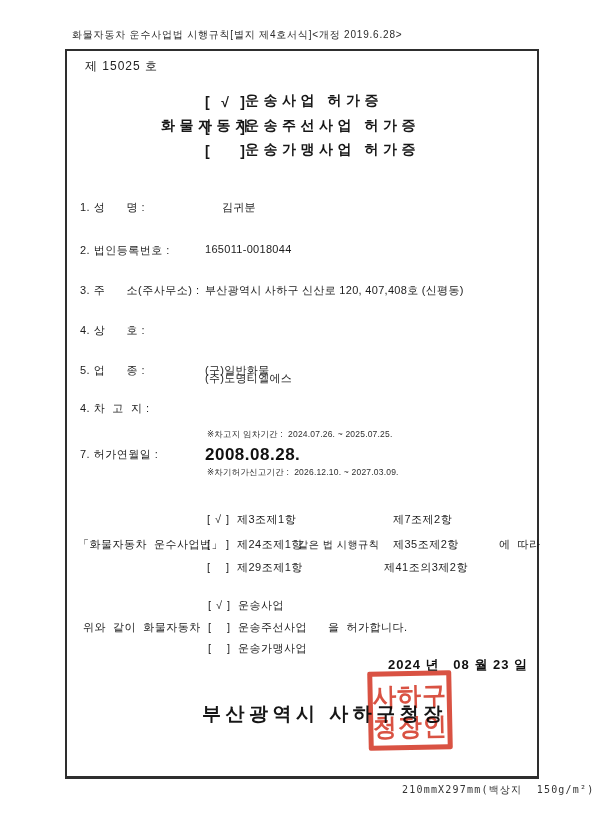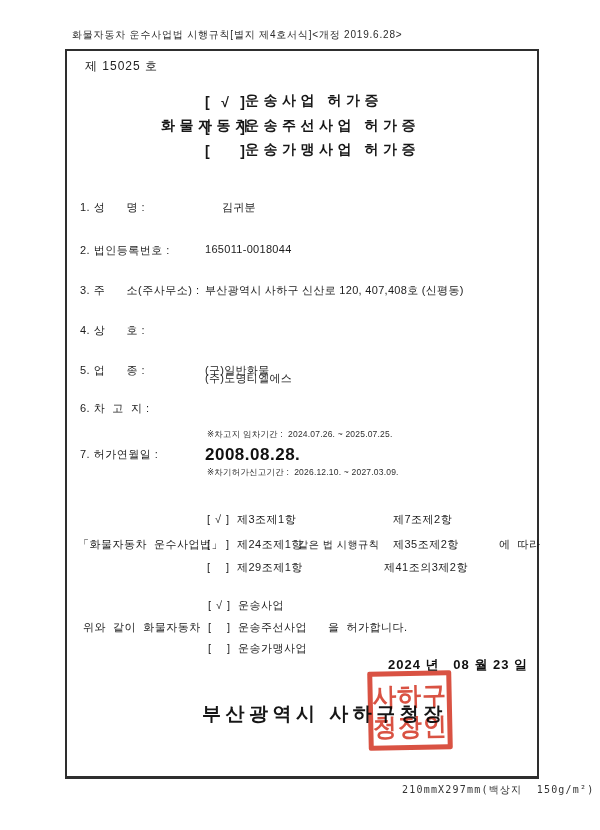--- a/index.html
+++ b/index.html
@@ -87,21 +87,21 @@
 
   <div class="abs fl pre" style="left:80px;top:283px;">3. 주      소(주사무소) :</div>
   <div class="abs fv pre" style="left:205px;top:283px;">부산광역시 사하구 신산로 120, 407,408호 (신평동)</div>
 
   <div class="abs fl pre" style="left:80px;top:323px;">4. 상      호 :</div>
   <div class="abs fv" style="left:205px;top:323px;margin-top:48px;">(주)도명티엘에스</div>
 
   <div class="abs fl pre" style="left:80px;top:363px;">5. 업      종 :</div>
   <div class="abs fv" style="left:205px;top:363px;">(구)일반화물</div>
 
-  <div class="abs fl pre" style="left:80px;top:401px;">6. 차  고  지 :</div>
+  <div class="abs fl pre" style="left:80px;top:401px;">4. 차  고  지 :</div>
   <div class="abs note pre" style="left:207px;top:429px;">※차고지 임차기간 :  2024.07.26. ~ 2025.07.25.</div>
 
   <div class="abs fl pre" style="left:80px;top:447px;">7. 허가연월일 :</div>
   <div class="abs fv-big" style="left:205px;top:445px;">2008.08.28.</div>
   <div class="abs note pre" style="left:207px;top:467px;">※차기허가신고기간 :  2026.12.10. ~ 2027.03.09.</div>
 
   <div class="abs lg pre" style="left:78px;top:537px;">「화물자동차  운수사업법」</div>
 
   <div class="abs lg" style="left:207px;top:512px;">
     <span class="sb">

